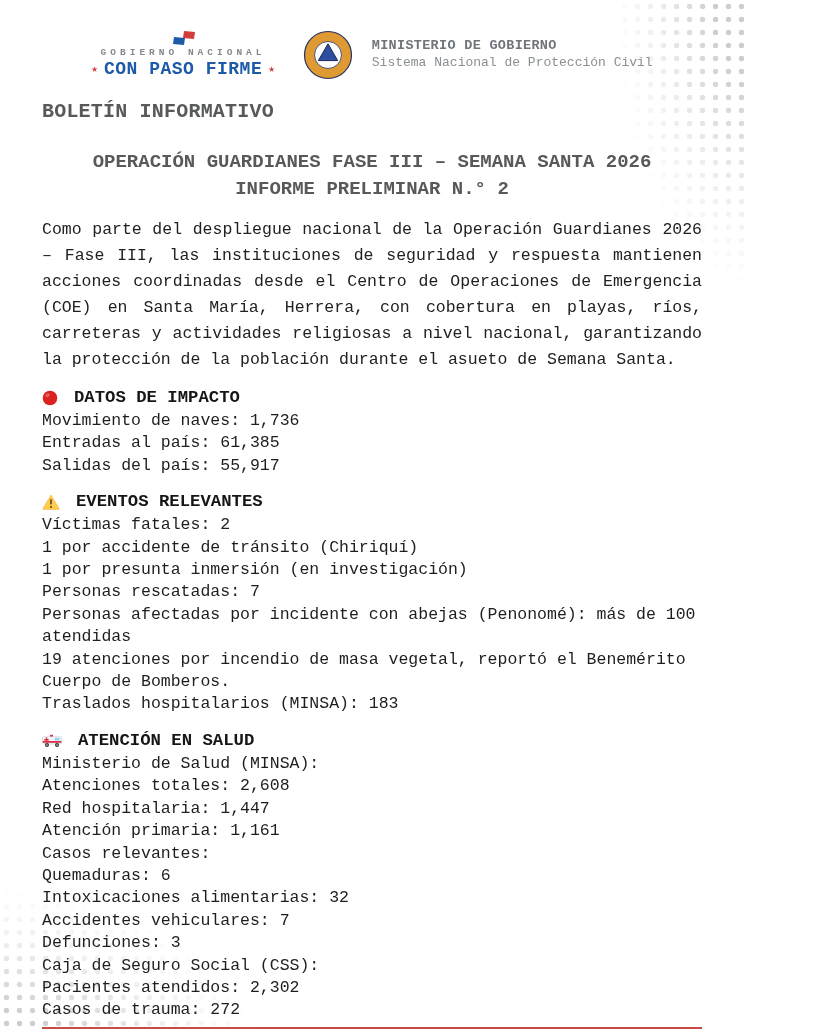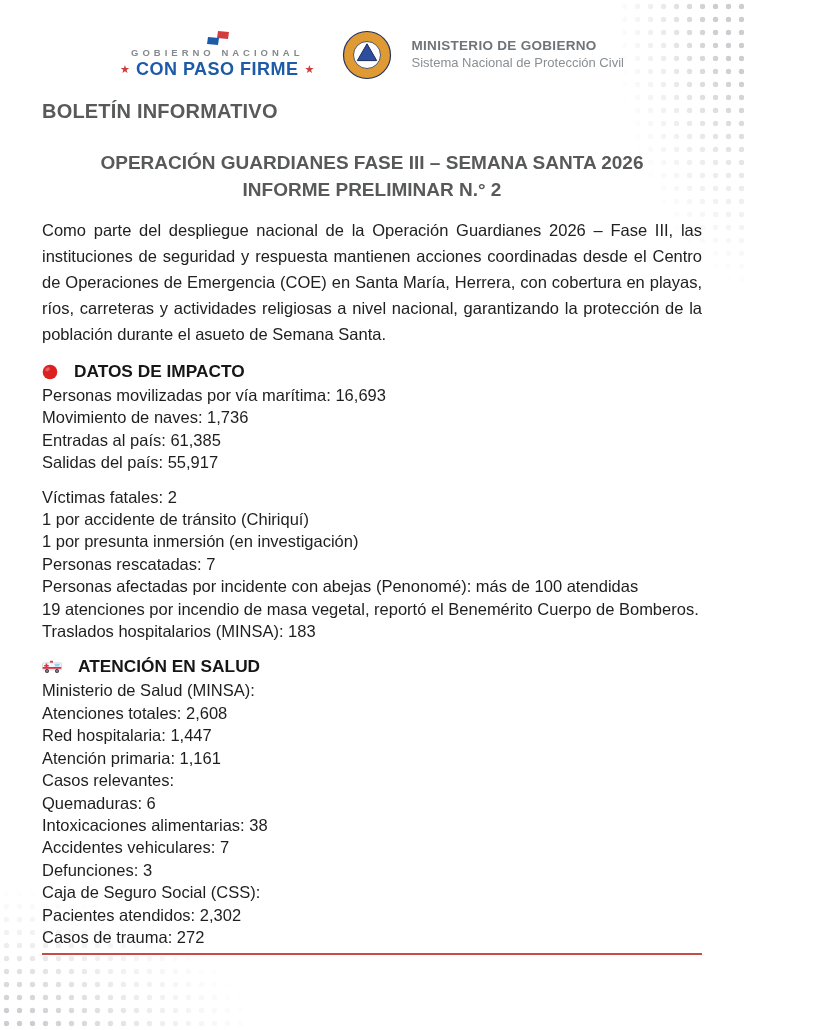--- a/index.html
+++ b/index.html
@@ -1,21 +1,21 @@
 <!DOCTYPE html>
 <html><head>
 <meta charset="utf-8">
 <style>
   html,body{margin:0;padding:0;background:#ffffff;}
   .page{
     position:relative;
     width:744px;height:1030px;
     background:#ffffff;
     overflow:hidden;
-    font-family:Liberation Sans, sans-serif;
+    font-family:Liberation Mono, monospace;
     color:#1e1e1e;
   }
   
   .dots{
     position:absolute;
     background-image:radial-gradient(circle,#cdced1 2.5px,rgba(205,206,209,0) 3.1px);
     background-size:13px 13px;
     pointer-events:none;
   }
   .dots-tr{
@@ -128,27 +128,36 @@
     <div class="section">
       <div class="section-head">
         <span class="icon">
           <svg width="16" height="16" viewBox="0 0 16 16">
             <circle cx="8" cy="8" r="7.3" fill="#dd2020"></circle>
             <ellipse cx="5.6" cy="5.2" rx="2.4" ry="1.7" fill="rgba(255,255,255,0.3)" transform="rotate(-30 5.6 5.2)"></ellipse>
           </svg>
         </span>
         <span>DATOS DE IMPACTO</span>
       </div>
-      <div class="line">Personas movilizadas por vía marítima: 16,693</div>
       <div class="line">Movimiento de naves: 1,736</div>
       <div class="line">Entradas al país: 61,385</div>
       <div class="line">Salidas del país: 55,917</div>
     </div>
 
     <div class="section">
+      <div class="section-head">
+        <span class="icon">
+          <svg width="18" height="16" viewBox="0 0 36 32">
+            <path d="M18 2 L34 28.5 Q35.3 31 32.4 31 L3.6 31 Q0.7 31 2 28.5 Z" fill="#FFCC4D" stroke="#e6b33a" stroke-width="1"></path>
+            <rect x="16.3" y="10" width="3.4" height="11" rx="1.7" fill="#66491f"></rect>
+            <circle cx="18" cy="26" r="2.1" fill="#66491f"></circle>
+          </svg>
+        </span>
+        <span>EVENTOS RELEVANTES</span>
+      </div>
       <div class="line">Víctimas fatales: 2</div>
       <div class="line">1 por accidente de tránsito (Chiriquí)</div>
       <div class="line">1 por presunta inmersión (en investigación)</div>
       <div class="line">Personas rescatadas: 7</div>
       <div class="line">Personas afectadas por incidente con abejas (Penonomé): más de 100 atendidas</div>
       <div class="line">19 atenciones por incendio de masa vegetal, reportó el Benemérito Cuerpo de Bomberos.</div>
       <div class="line">Traslados hospitalarios (MINSA): 183</div>
     </div>
 
     <div class="section">
@@ -168,21 +177,21 @@
           </svg>
         </span>
         <span>ATENCIÓN EN SALUD</span>
       </div>
       <div class="line">Ministerio de Salud (MINSA):</div>
       <div class="line">Atenciones totales: 2,608</div>
       <div class="line">Red hospitalaria: 1,447</div>
       <div class="line">Atención primaria: 1,161</div>
       <div class="line">Casos relevantes:</div>
       <div class="line">Quemaduras: 6</div>
-      <div class="line">Intoxicaciones alimentarias: 38</div>
+      <div class="line">Intoxicaciones alimentarias: 32</div>
       <div class="line">Accidentes vehiculares: 7</div>
       <div class="line">Defunciones: 3</div>
       <div class="line">Caja de Seguro Social (CSS):</div>
       <div class="line">Pacientes atendidos: 2,302</div>
       <div class="line">Casos de trauma: 272</div>
     </div>
 
     <div class="red-rule"></div>
 
   </div>

